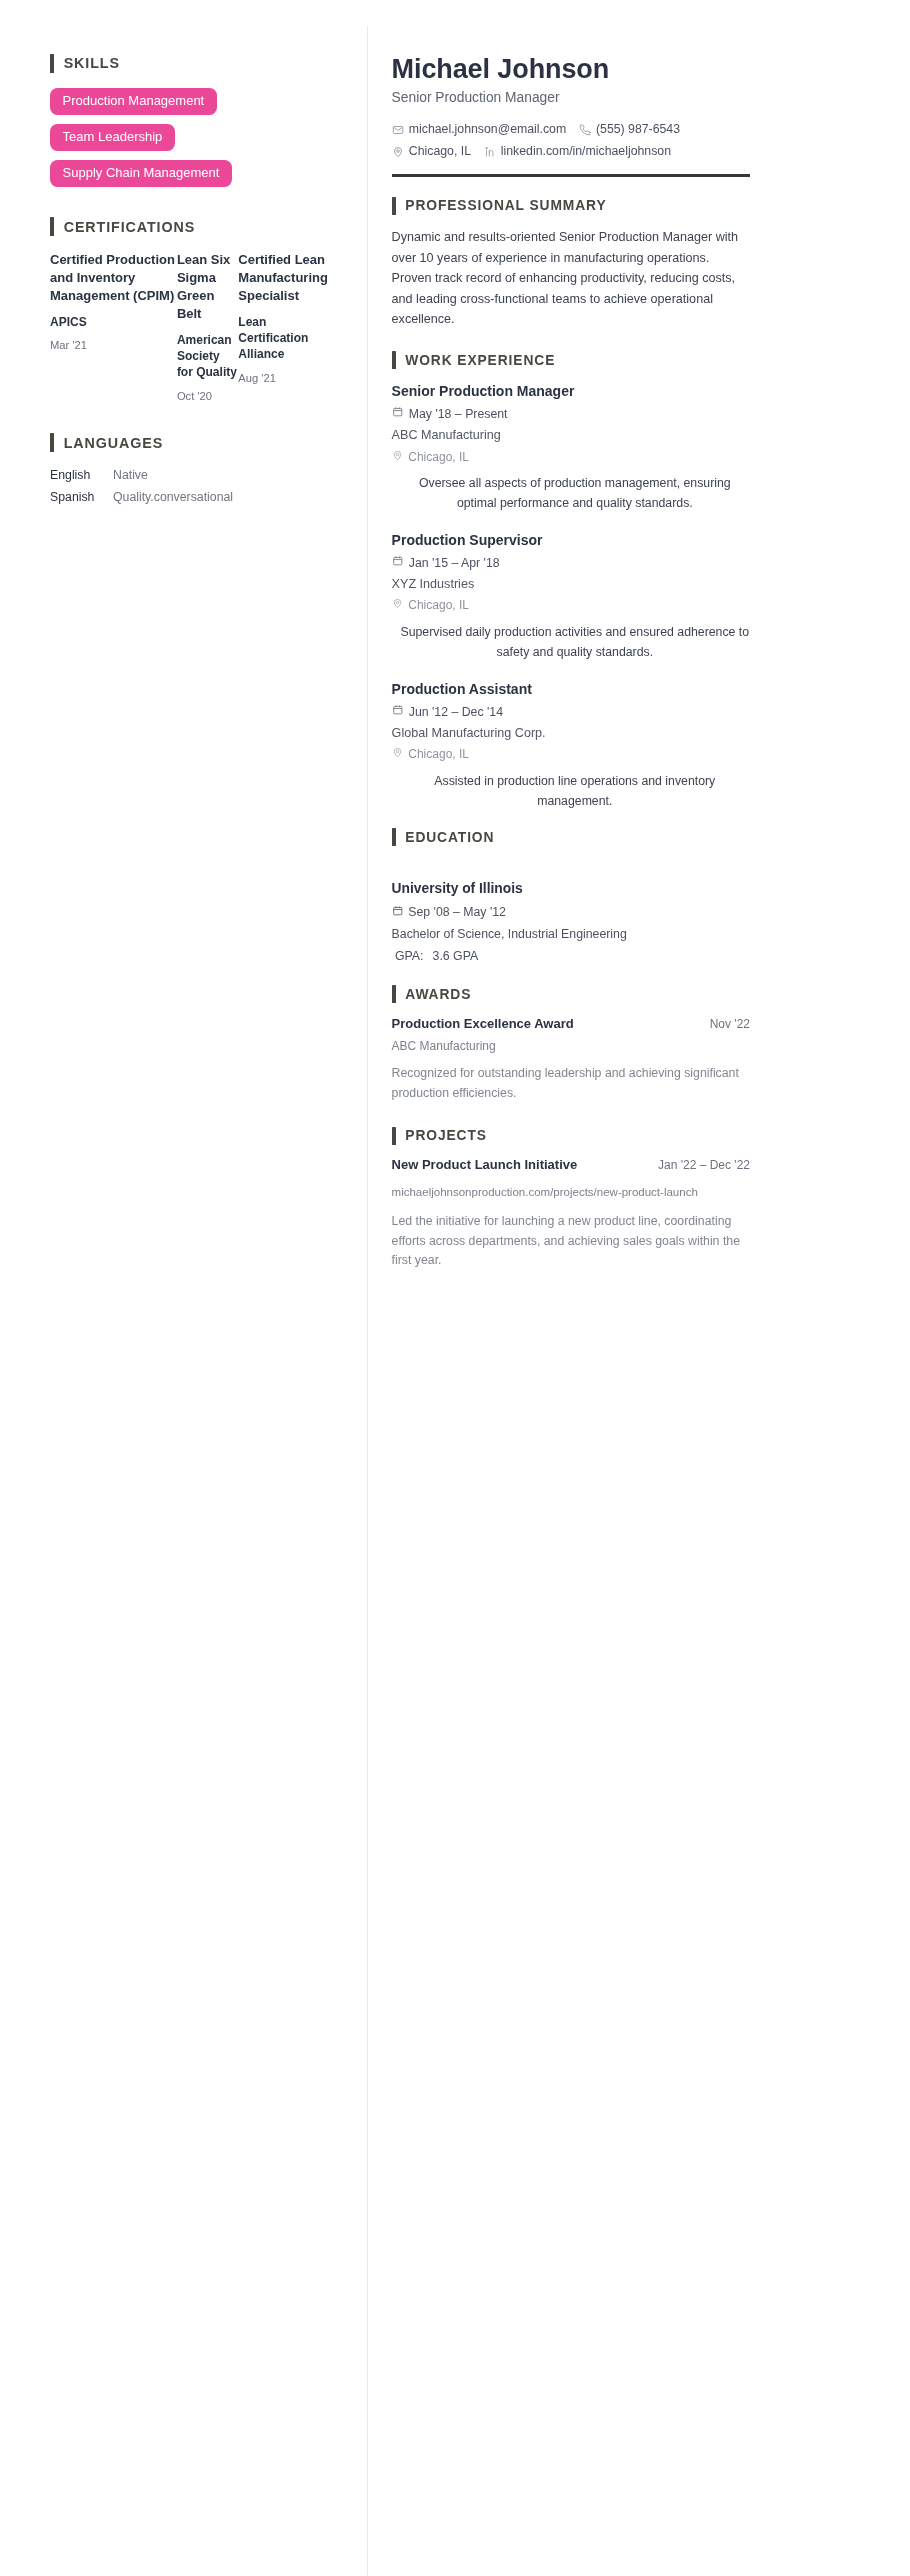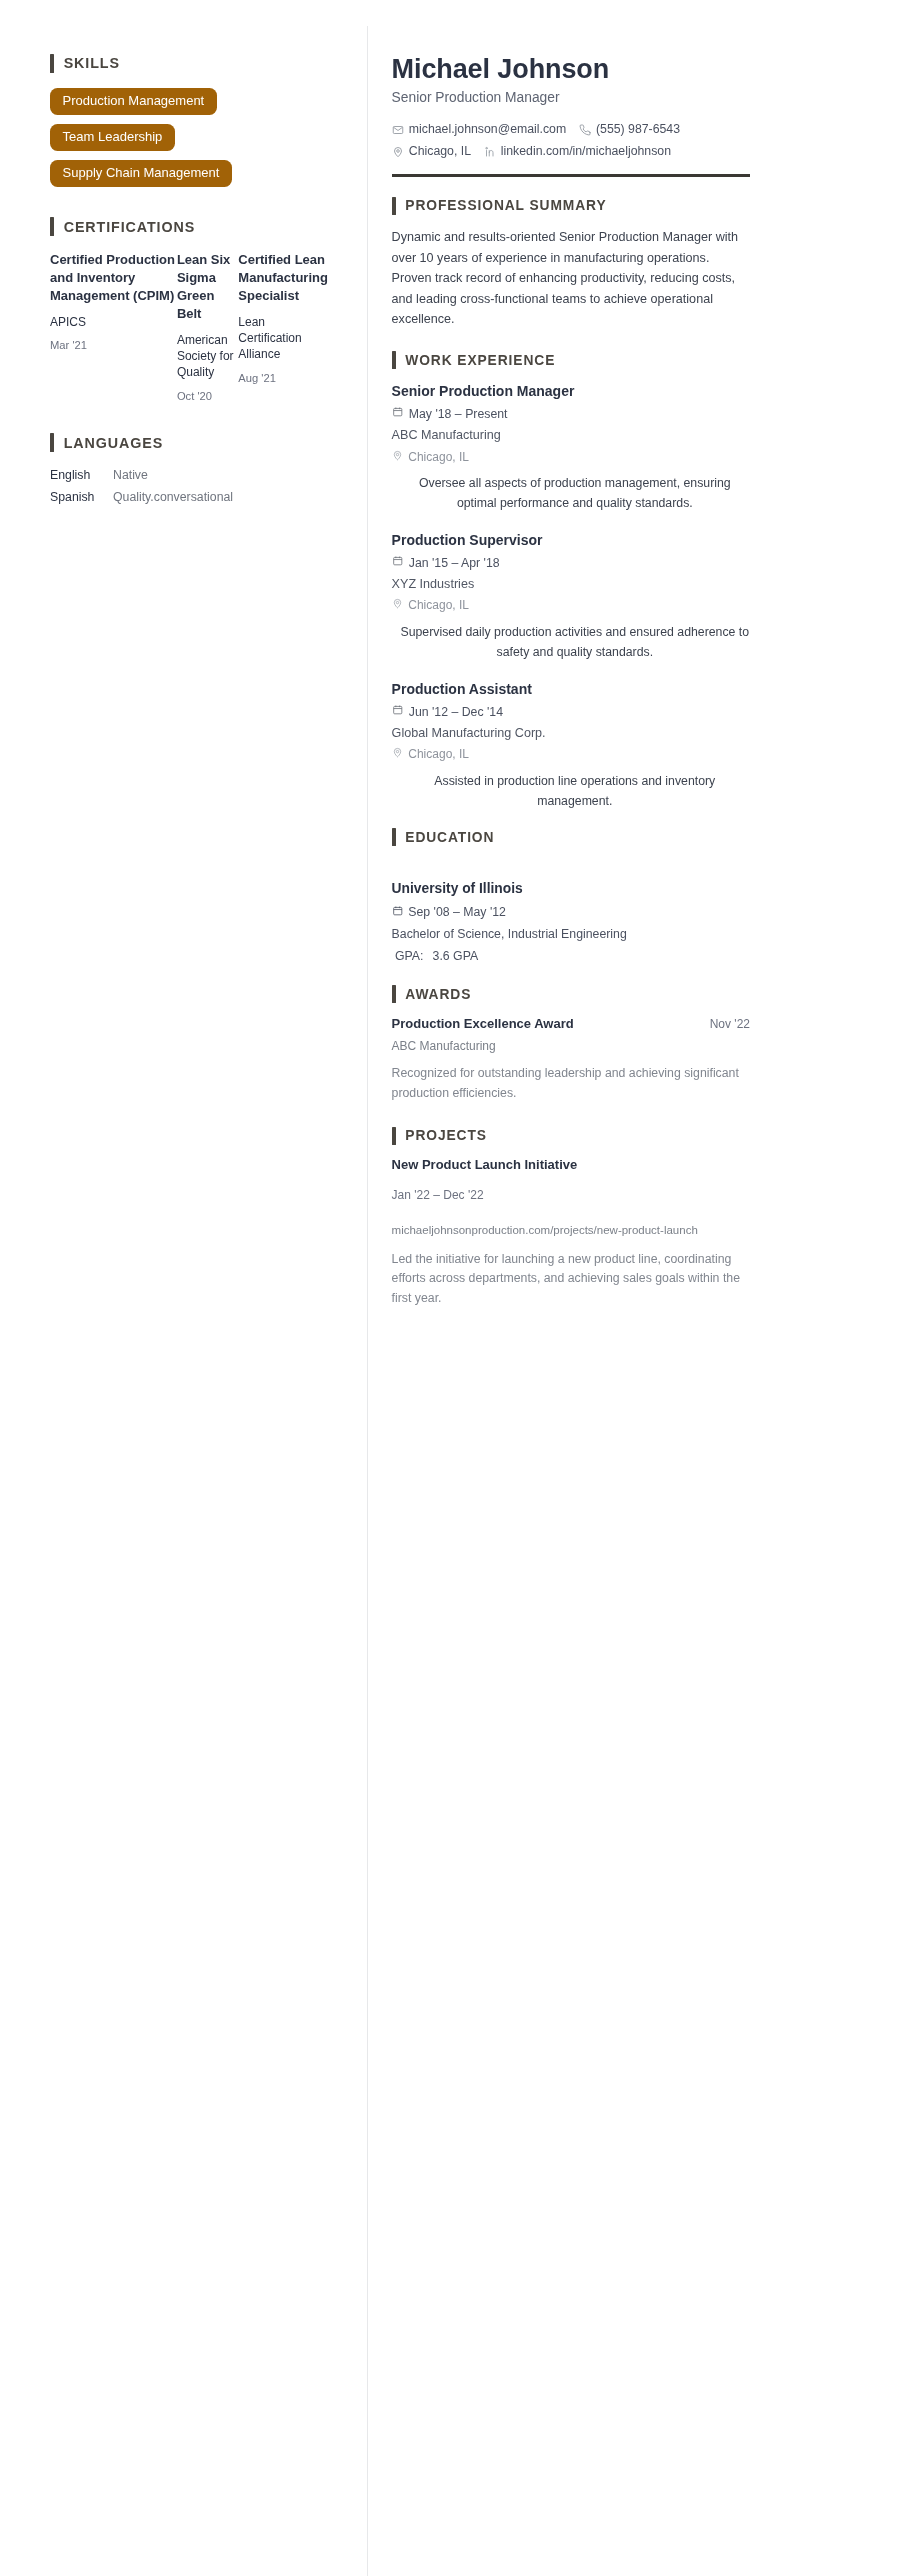--- a/index.html
+++ b/index.html
@@ -48,21 +48,21 @@
   .section-title {
     font-size: 14.3px;
     letter-spacing: 0.9px;
     color: #4a4640;
     font-weight: 600;
     text-transform: uppercase;
   }
 
   .chips { display: flex; flex-direction: column; align-items: flex-start; gap: 8.6px; }
   .chip {
-    background: #a16207;
+    background: #ec4899;
     color: #ffffff;
     font-size: 13px;
     padding: 6.3px 12.6px 7.5px 12.6px;
     border-radius: 7.5px;
     line-height: 1.05;
     white-space: nowrap;
   }
 
   .sb-gap { height: 30px; }
 
@@ -70,21 +70,21 @@
   .cert-item { padding: 0 0 0 0; }
   .cert-name {
     font-size: 13px;
     font-weight: 700;
     color: #2b3242;
     line-height: 1.38;
     margin-bottom: 9.2px;
   }
   .cert-issuer {
     font-size: 12px;
-    font-weight: 400;
+    font-weight: 700;
     color: #2b3242;
     line-height: 1.35;
     margin-bottom: 8px;
   }
   .cert-date {
     font-size: 11.2px;
     color: #6d7280;
     line-height: 1.3;
   }
   .cert-sep {
@@ -300,22 +300,21 @@
     line-height: 1.6;
     margin-bottom: 23px;
     max-width: 470px;
   }
 
   .proj-row {
     display: flex;
     align-items: baseline;
     justify-content: space-between;
     gap: 13.8px;
-    margin-bottom: 18px;
-    flex-direction: column;
+    margin-bottom: 10px;
   }
   .proj-name {
     font-size: 13px;
     font-weight: 700;
     color: #2b3242;
     line-height: 1.3;
   }
   .proj-date {
     font-size: 12px;
     color: #6d7280;

